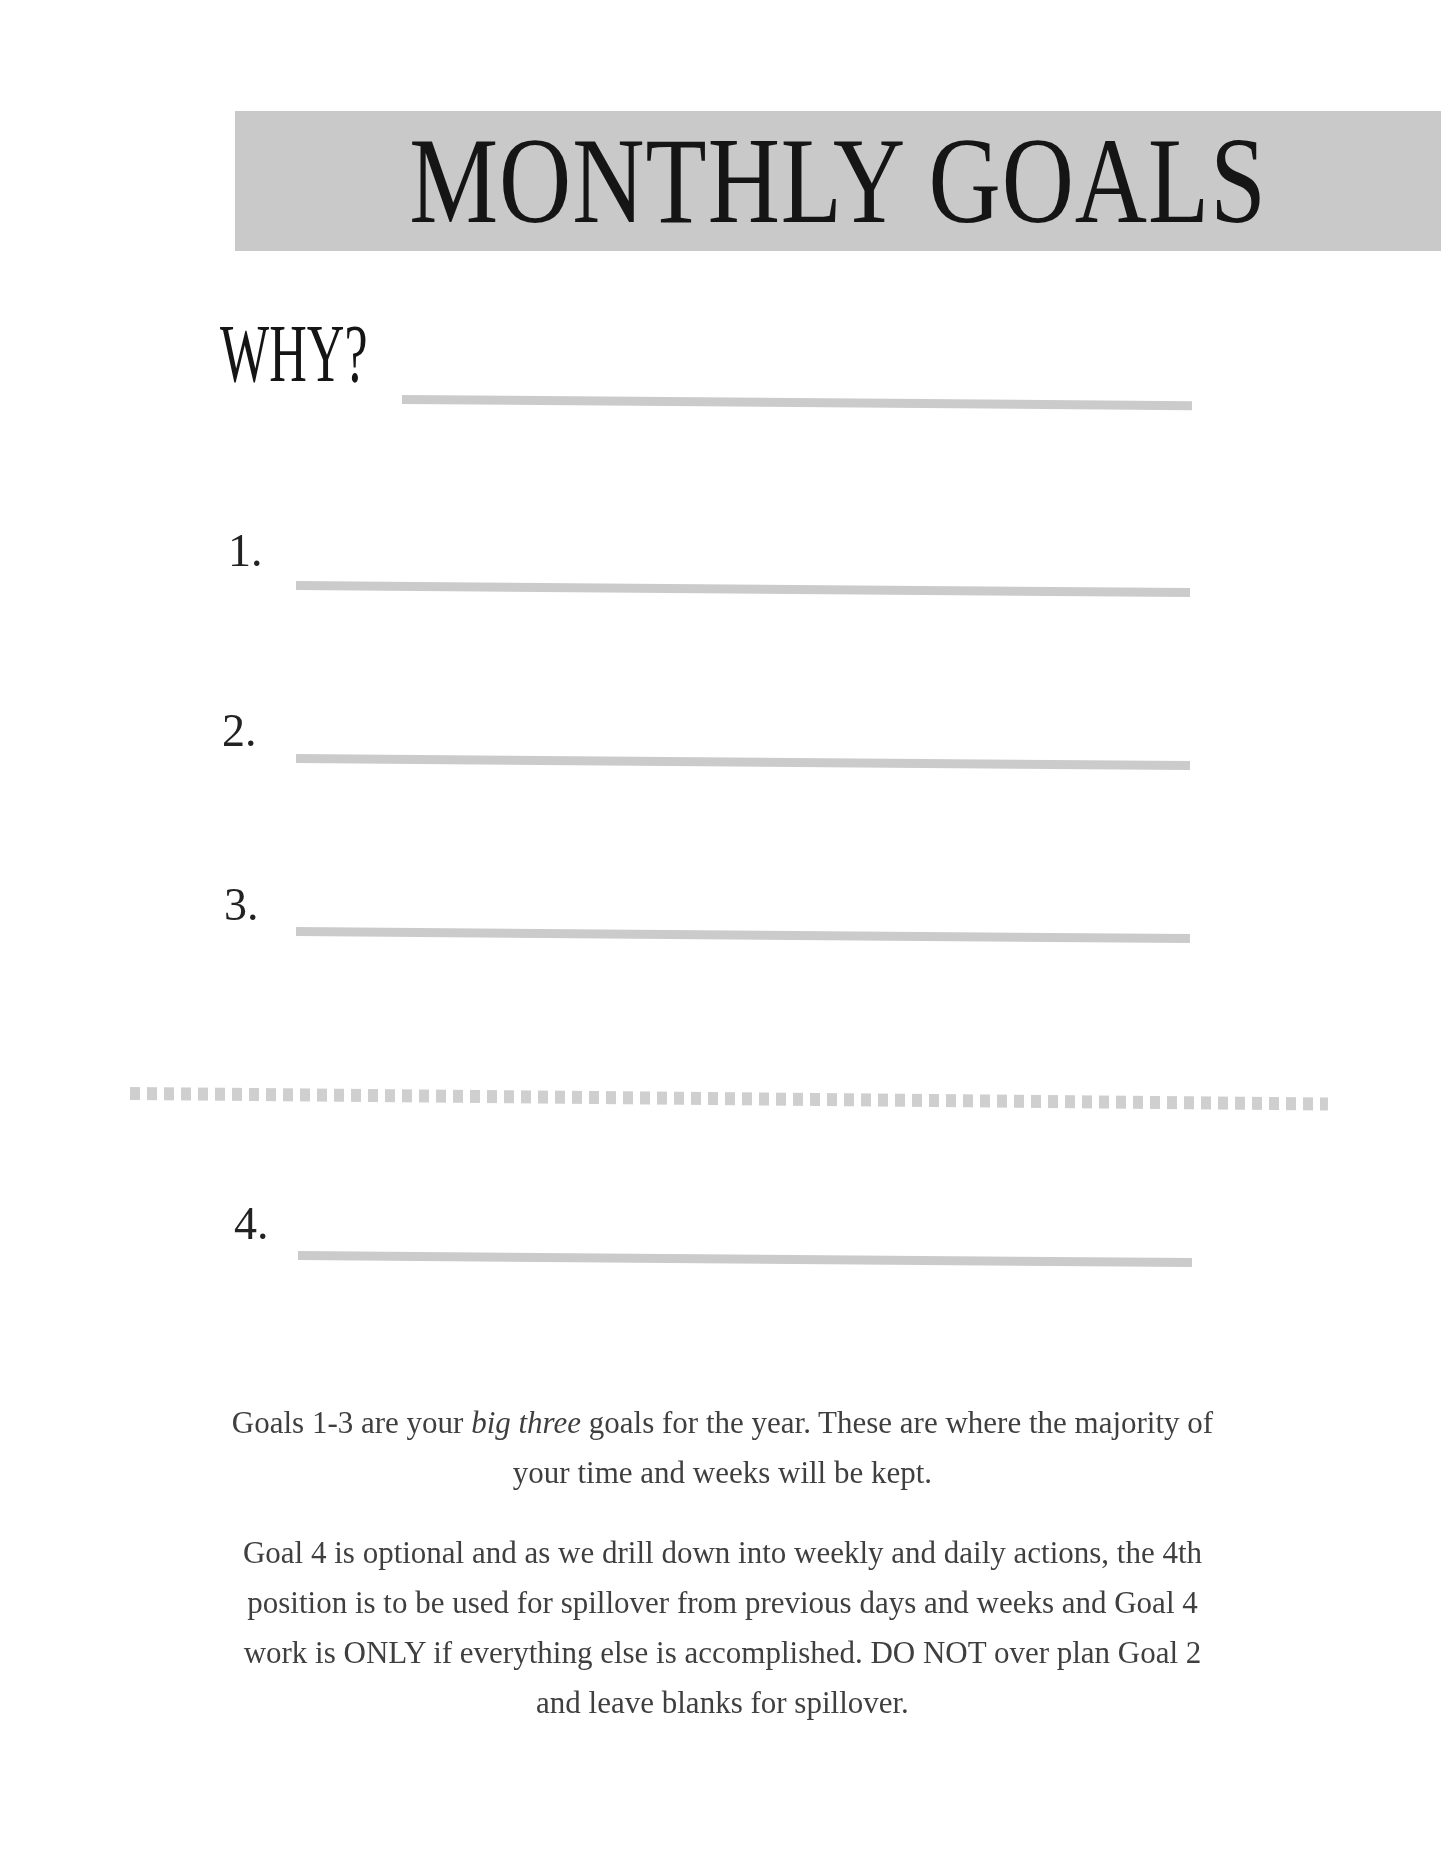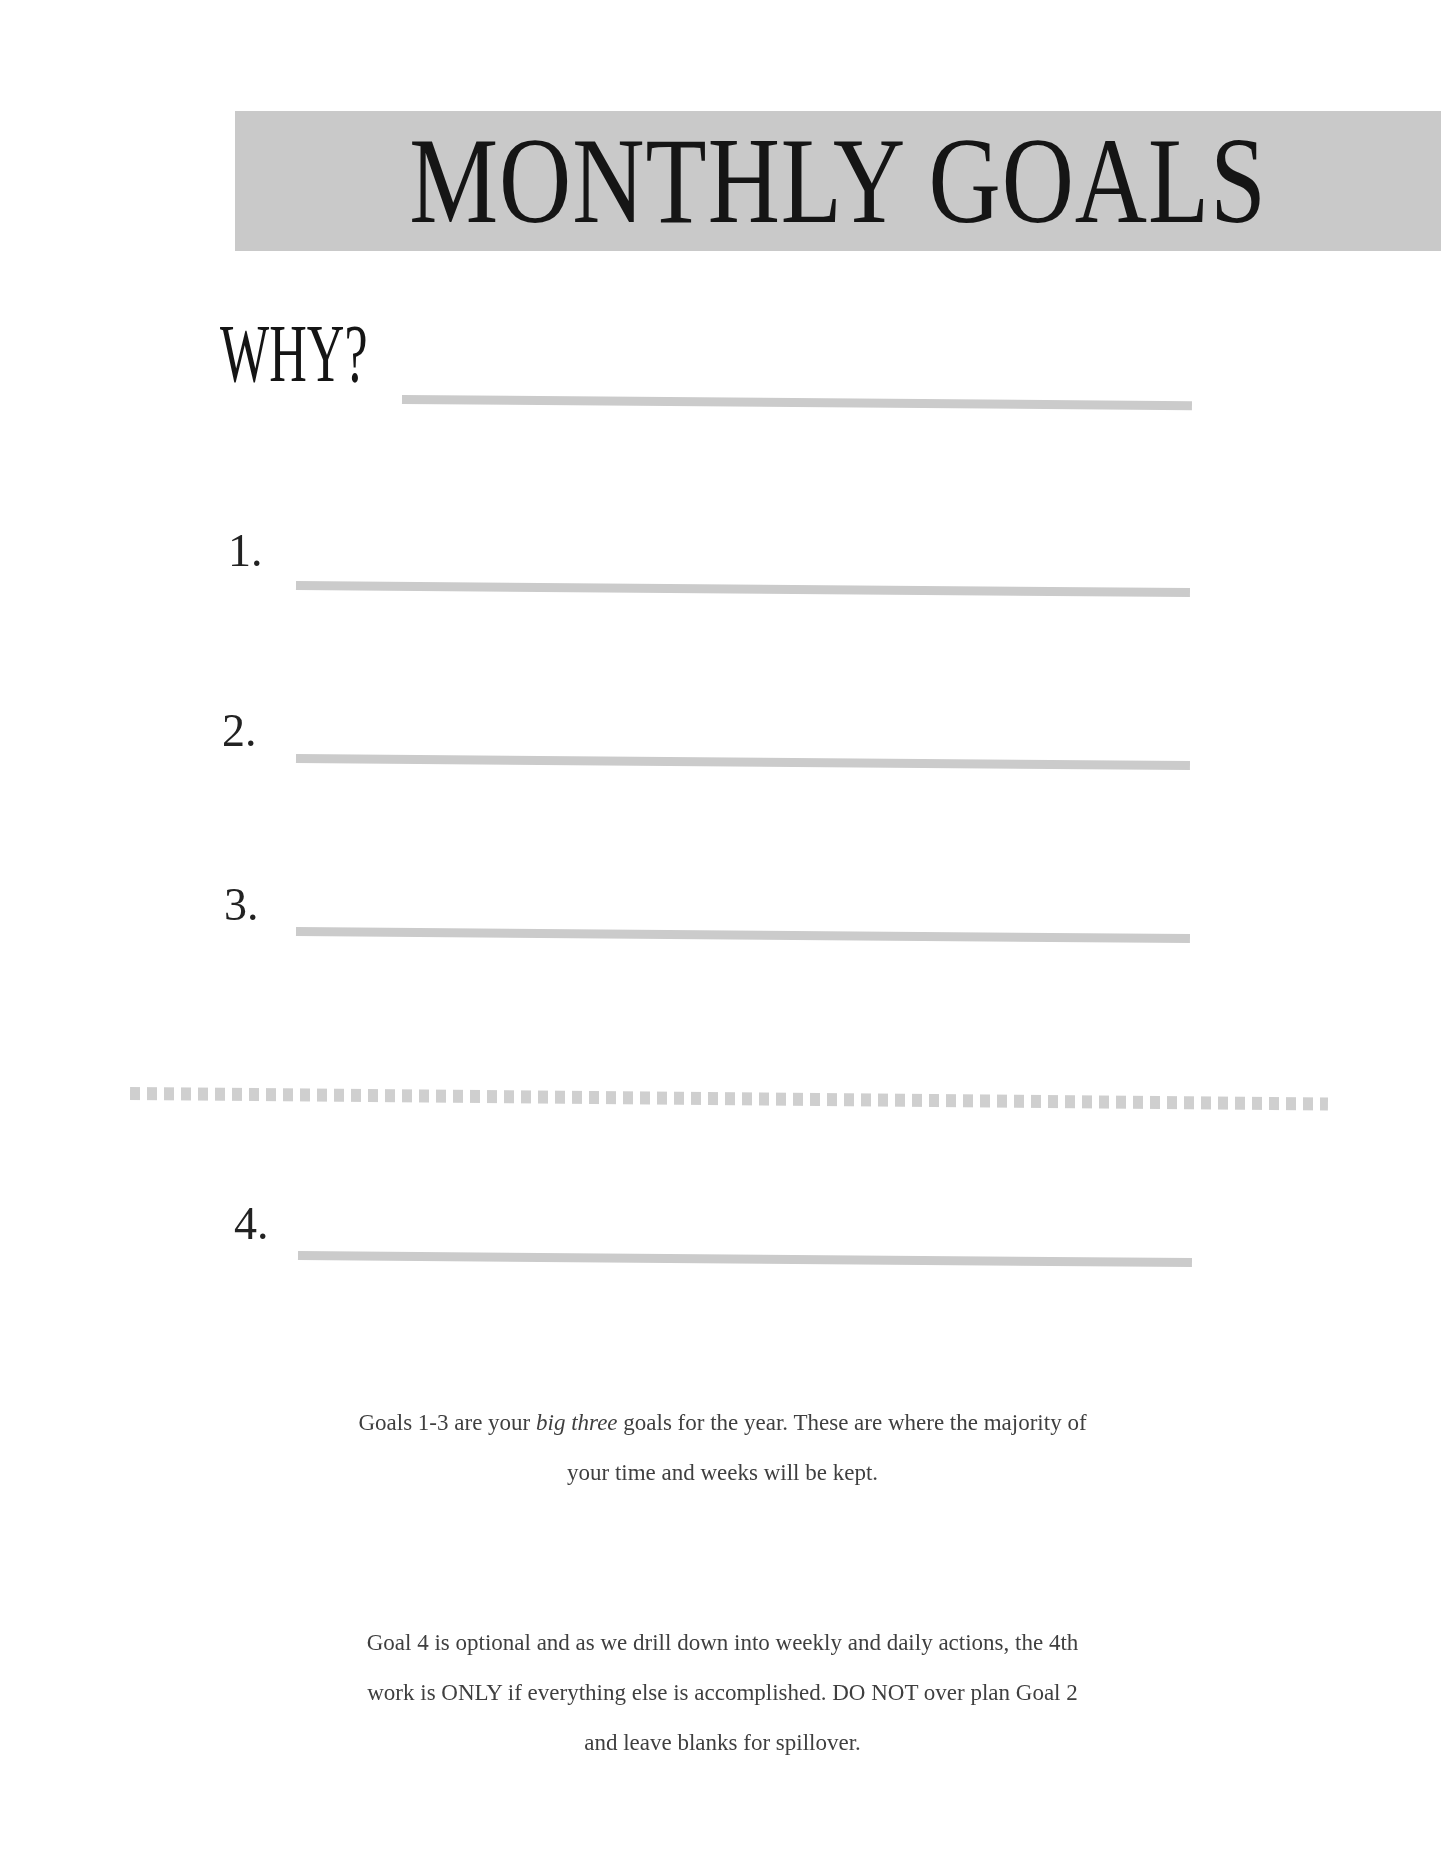--- a/index.html
+++ b/index.html
@@ -85,26 +85,26 @@
       transparent 10px, transparent 17px);
     transform: rotate(0.5deg);
     transform-origin: left center;
   }
 
   .paragraph {
     position: absolute;
     left: 100px;
     width: 1245px;
     text-align: center;
-    font-size: 23px;
+    font-size: 31px;
     line-height: 50px;
     color: var(--text);
   }
   .p1 { top: 1398px; }
-  .p2 { top: 1618px; }
+  .p2 { top: 1528px; }
   .paragraph .it { font-style: italic; }
 </style>
 </head>
 <body>
 
 <div class="banner">
   <h1>MONTHLY GOALS</h1>
 </div>
 
 <div class="why-label">WHY?</div>
@@ -123,15 +123,16 @@
 
 <div class="goal-number n4">4.</div>
 <div class="write-line l4"></div>
 
 <div class="paragraph p1">
     <div><span>Goals 1-3 are your </span><span class="it">big three</span><span> goals for the year. These are where the majority of</span></div>
     <div><span>your time and weeks will be kept.</span></div>
   </div>
 <div class="paragraph p2">
     <div><span>Goal 4 is optional and as we drill down into weekly and daily actions, the 4th</span></div>
+    <div><span>position is to be used for spillover from previous days and weeks and Goal 4</span></div>
     <div><span>work is ONLY if everything else is accomplished. DO NOT over plan Goal 2</span></div>
     <div><span>and leave blanks for spillover.</span></div>
   </div>
 
 </body></html>

